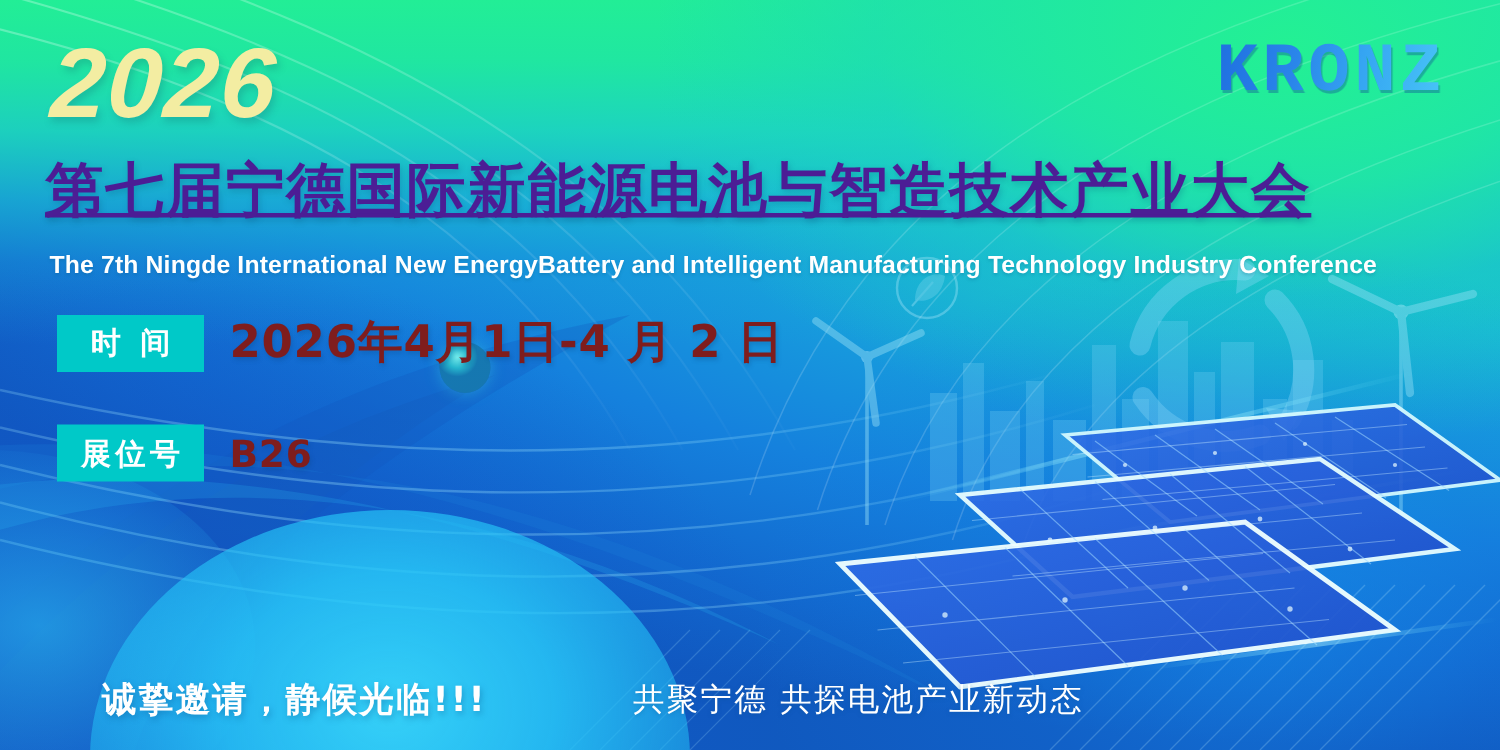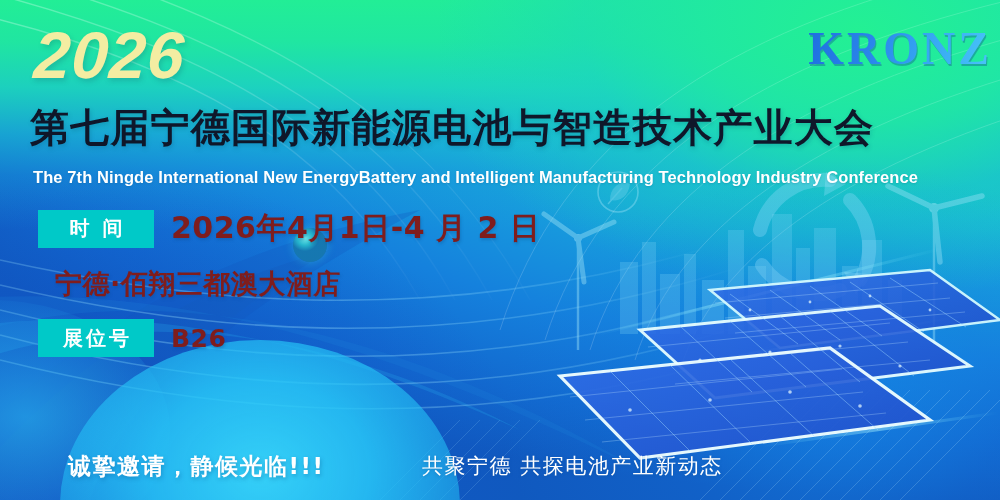--- a/index.html
+++ b/index.html
@@ -83,25 +83,25 @@
     background: radial-gradient(40% 38% at 35% 30%, rgba(120,240,235,0.95) 0%, rgba(40,190,205,0.9) 55%, rgba(22,120,175,0.95) 100%);
     box-shadow: 0 0 10px rgba(60,220,230,0.4);
   }
 
   
   svg.deco { position: absolute; inset: 0; width: 1000px; height: 500px; }
 
   
   .logo {
     position: absolute;
-    right: 8px; top: 22px;
+    right: 36px; top: 22px;
     font-size: 46px;
     font-weight: 800;
     letter-spacing: 3px;
-    font-family: Liberation Serif, serif;
+    font-family: Liberation Mono, monospace;
     background: linear-gradient(100deg, #1f6fe0 0%, #2a86ea 35%, #35a5f2 62%, #49c6f8 100%);
     -webkit-background-clip: text;
     background-clip: text;
     color: transparent;
     -webkit-text-fill-color: transparent;
     text-shadow: none;
     filter: drop-shadow(1px 2px 0 rgba(18,60,150,0.35));
   }
 
   
@@ -117,25 +117,26 @@
     text-shadow: 2px 3px 5px rgba(20,110,120,0.28);
     transform: skewX(-3deg);
   }
 
   .title-cn {
     position: absolute;
     left: 30px; top: 108px;
     font-size: 39px;
     line-height: 1.05;
     font-weight: 800;
-    color: #0f172a;
+    color: #4c1d95;
     letter-spacing: 1.2px;
     white-space: nowrap;
     text-shadow: 1px 2px 4px rgba(10,90,130,0.30);
     font-family: "DejaVu Sans", "Liberation Sans", sans-serif;
+    text-decoration: underline;
   }
 
   .title-en {
     position: absolute;
     left: 33px; top: 168px;
     font-size: 16.5px;
     line-height: 1.1;
     font-weight: 700;
     color: #ffffff;
     letter-spacing: 0.1px;
@@ -149,21 +150,21 @@
     left: 38px; top: 208px;
   }
   .info-row {
     display: flex;
     align-items: center;
     margin-bottom: 17px;
   }
   .info-row:last-child { margin-bottom: 16px; }
 
   .info-tag {
-    width: 116px;
+    width: 98px;
     height: 38px;
     background: #00c9c8;
     color: #ffffff;
     font-size: 20px;
     font-weight: 700;
     display: flex;
     align-items: center;
     justify-content: center;
     letter-spacing: 3px;
     text-indent: 3px;
@@ -425,21 +426,20 @@
   <div class="title-en">The 7th Ningde International New EnergyBattery and Intelligent Manufacturing Technology Industry Conference</div>
 
   <div class="info">
 
     <div class="info-row">
       <div class="info-tag">时 间</div>
       <div class="info-val">2026年4月1日-4 月 2 日</div>
     </div>
 
     <div class="info-row">
-      <div class="info-val small">宁德·佰翔三都澳大酒店</div>
     </div>
 
     <div class="info-row">
       <div class="info-tag">展位号</div>
       <div class="info-val booth">B26</div>
     </div>
 
   </div>
 
   <div class="slogan">诚挚邀请，静候光临!!!</div>

